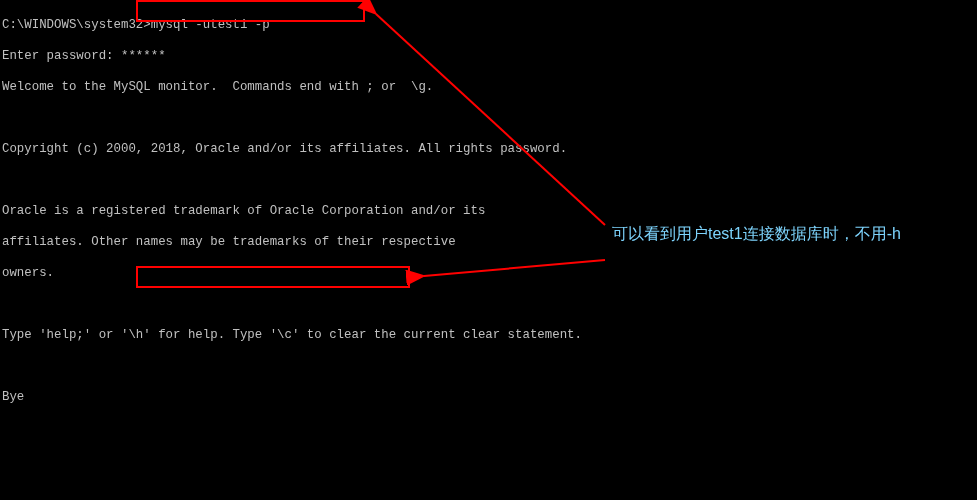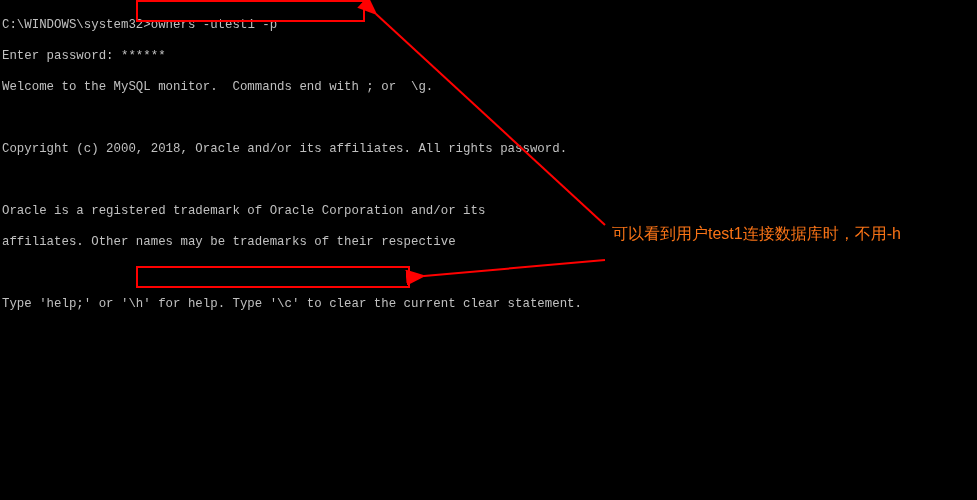--- a/index.html
+++ b/index.html
@@ -24,47 +24,49 @@
       min-height: 15px;
     }
     .hl-box {
       position: absolute;
       border: 2px solid #ff0000;
       background: transparent;
       pointer-events: none;
     }
     .annotation {
       position: absolute;
-      color: #f97316;
+      color: #7dd3fc;
       font-family: 'Microsoft YaHei', SimSun, Arial, sans-serif;
       font-size: 16px;
       line-height: 1.5;
       white-space: normal;
       pointer-events: none;
     }
     .arrow-svg {
       position: absolute;
       pointer-events: none;
     }
   </style>
 </head>
 <body>
 
 <div class="terminal">
-<span class="line"><span>C:\WINDOWS\system32&gt;</span><span>owners -utest1 -p</span></span>
+<span class="line"><span>C:\WINDOWS\system32&gt;</span><span>mysql -utest1 -p</span></span>
 <span class="line">Enter password: ******</span>
 <span class="line">Welcome to the MySQL monitor.  Commands end with ; or  \g.</span>
 <span class="line"> </span>
 <span class="line">Copyright (c) 2000, 2018, Oracle and/or its affiliates. All rights password.</span>
 <span class="line"> </span>
 <span class="line">Oracle is a registered trademark of Oracle Corporation and/or its</span>
 <span class="line">affiliates. Other names may be trademarks of their respective</span>
+<span class="line">owners.</span>
 <span class="line"> </span>
 <span class="line">Type 'help;' or '\h' for help. Type '\c' to clear the current clear statement.</span>
 <span class="line"> </span>
+<span class="line">Bye</span>
 
 
 
 
 
 
 
 
 
 

